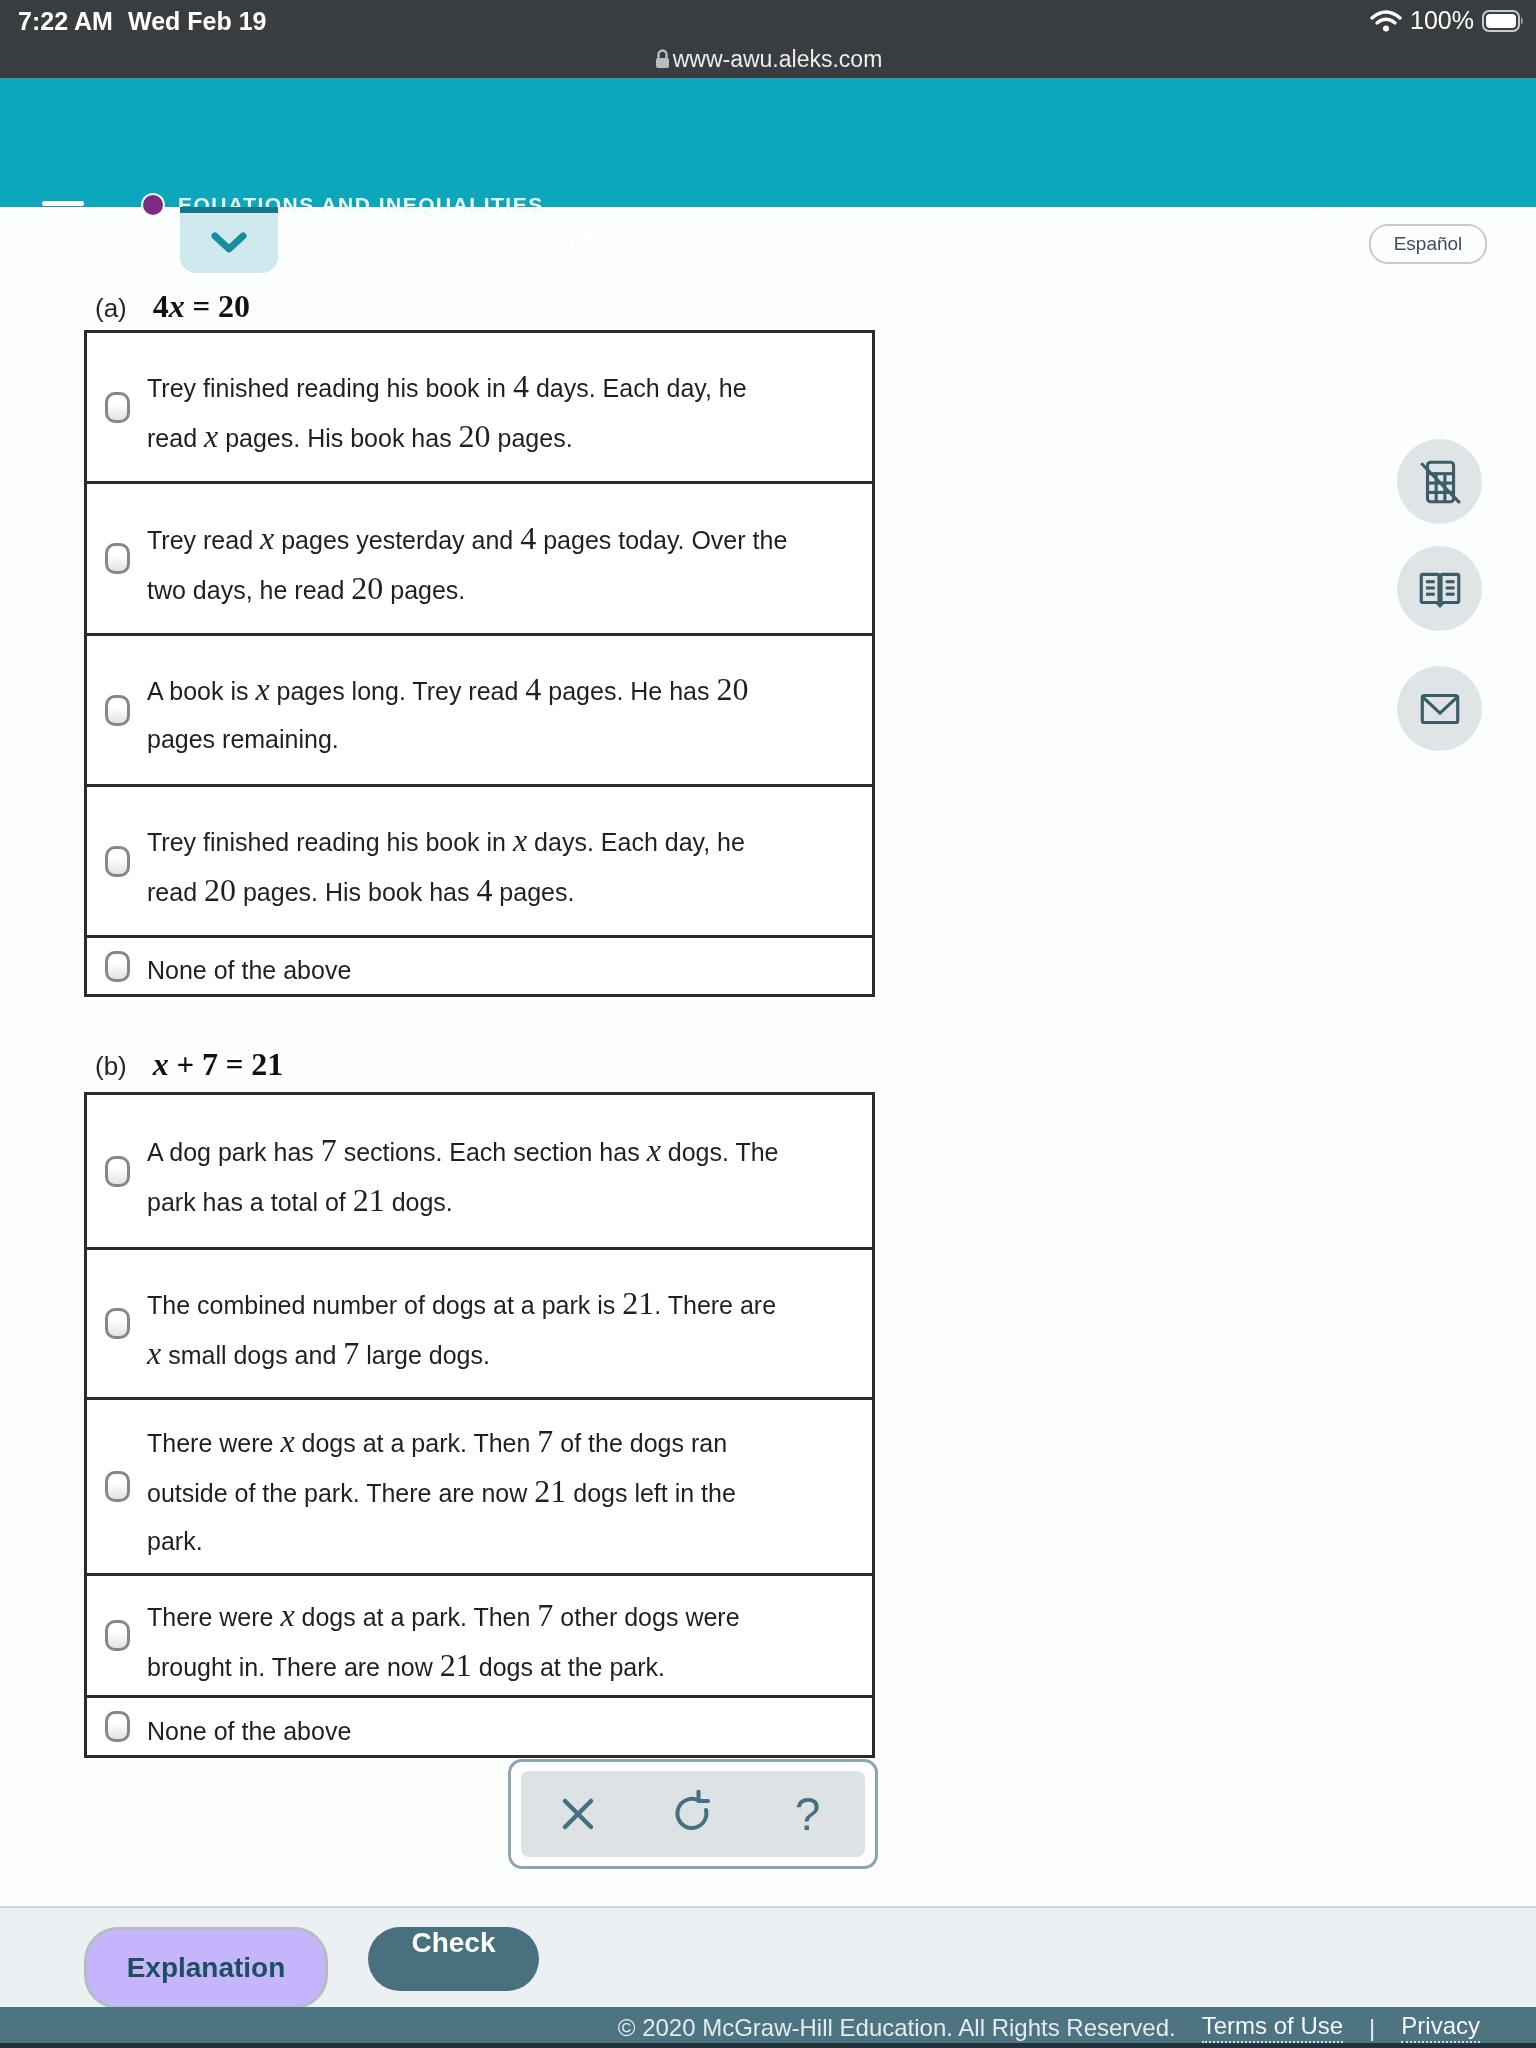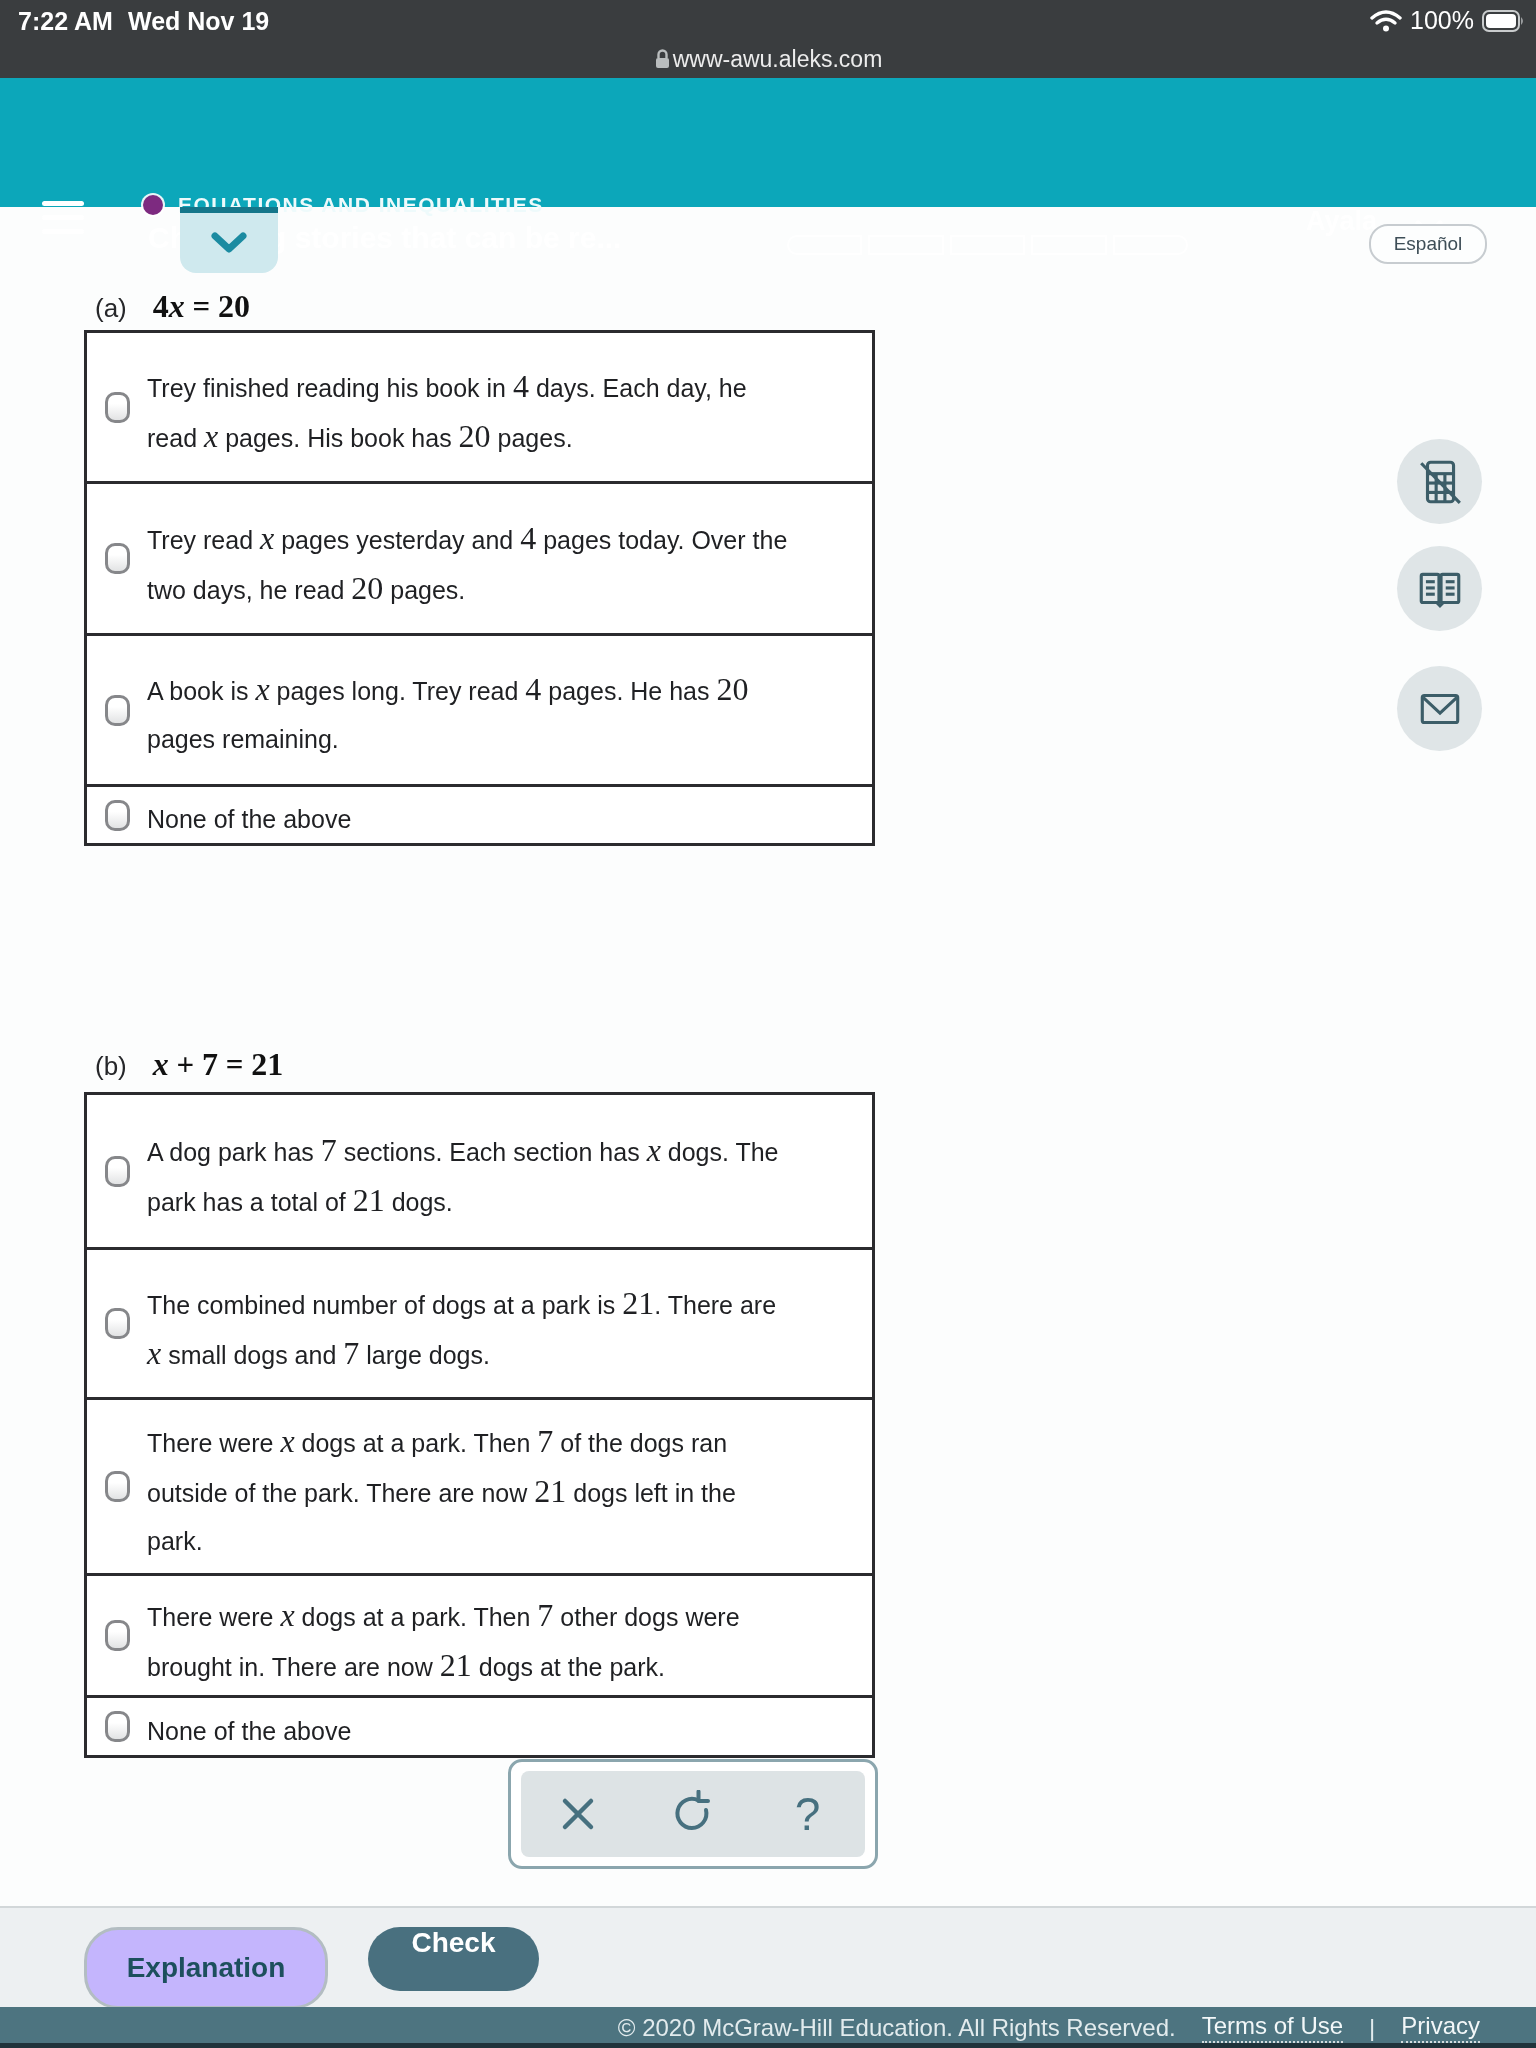--- a/index.html
+++ b/index.html
@@ -80,21 +80,21 @@
   .footer .fsep{color:#e2ebed;font-size:24px;}
   .footer-edge{position:absolute;left:0;top:2043px;width:1536px;height:5px;background:#20333b;}
   svg{display:block;}
 </style>
 </head>
 <body>
 
 <div class="top-chrome">
   <div class="status-row">
     <span class="status-time">7:22 AM</span>
-    <span class="status-date">Wed Nov 19</span>
+    <span class="status-date">Wed Feb 19</span>
     <span class="status-right">
       <span>
         <svg width="32" height="24" viewBox="0 0 32 24">
           <path d="M2 9 Q16 -3 30 9" fill="none" stroke="#fff" stroke-width="3.4" stroke-linecap="round"></path>
           <path d="M7 14 Q16 6.5 25 14" fill="none" stroke="#fff" stroke-width="3.4" stroke-linecap="round"></path>
           <circle cx="16" cy="19.5" r="3" fill="#fff"></circle>
         </svg>
       </span>
       <span class="battery-pct">100%</span>
       <span>
@@ -174,20 +174,27 @@
         <div class="line">two days, he read <span class="math">20</span> pages.</div>
       </div>
     </div>
     <div class="opt" style="height: 151px;">
       <div class="radio"></div>
       <div class="rowtext">
         <div class="line">A book is <span class="math i">x</span> pages long. Trey read <span class="math">4</span> pages. He has <span class="math">20</span></div>
         <div class="line">pages remaining.</div>
       </div>
     </div>
+    <div class="opt" style="height: 151px;">
+      <div class="radio"></div>
+      <div class="rowtext">
+        <div class="line">Trey finished reading his book in <span class="math i">x</span> days. Each day, he</div>
+        <div class="line">read <span class="math">20</span> pages. His book has <span class="math">4</span> pages.</div>
+      </div>
+    </div>
     <div class="opt" style="height: 59px;">
       <div class="radio"></div>
       <div class="rowtext">
         <div class="line">None of the above</div>
       </div>
     </div>
   </div>
 
 <div class="q-label" id="qlabel-b">
   <span>(b)</span><span class="eq" id="eq-b"><span class="math i">x</span> + <span class="math">7</span> = <span class="math">21</span></span>

